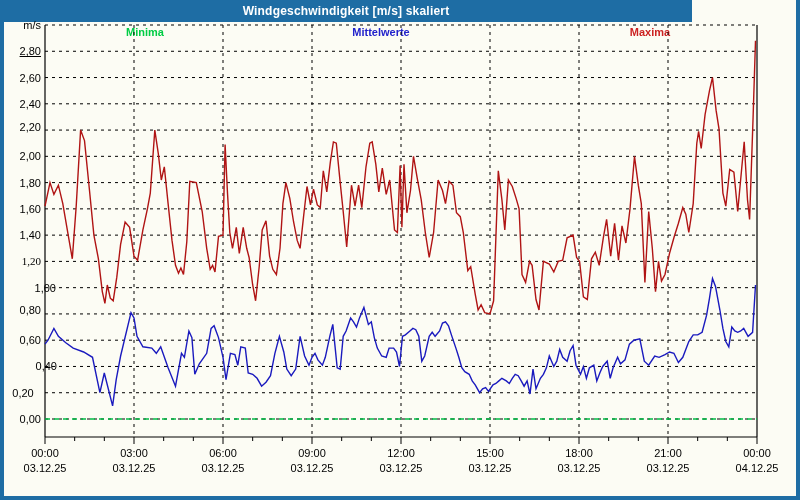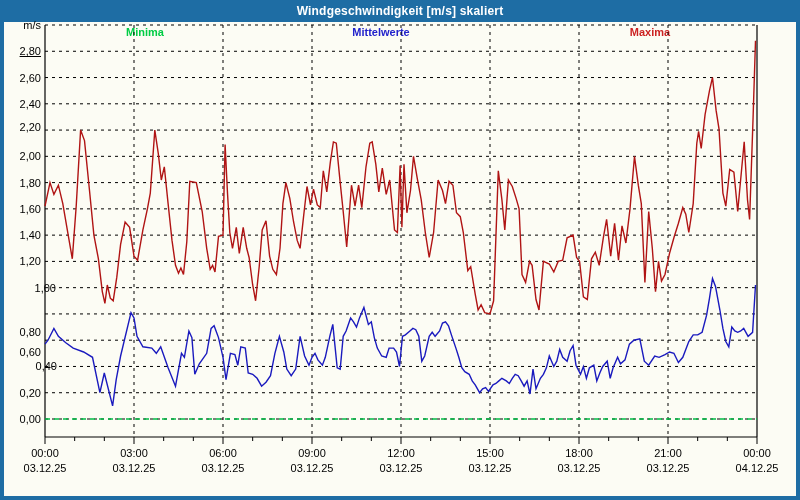--- a/index.html
+++ b/index.html
@@ -32,21 +32,21 @@
   .xlab{
     position:absolute;font-size:11px;color:#000;
     transform:translateX(-50%);white-space:nowrap;
   }
   svg{position:absolute;left:0;top:0;}
 </style>
 </head>
 <body>
 
 <div id="frame" style="background: rgb(252, 252, 244); border-left: 4px solid rgb(30, 109, 164); border-right: 4px solid rgb(30, 109, 164); border-bottom: 4px solid rgb(30, 109, 164);">
-  <div id="titlebar" style="background: rgb(30, 109, 164); margin-left: -4px; width: 800px;">
+  <div id="titlebar" style="background: rgb(30, 109, 164); margin-left: -4px; width: 692px;">
     <span class="t">Windgeschwindigkeit [m/s] skaliert</span>
   </div>
   <div id="content">
     <span class="legend-label" style="color: rgb(0, 204, 68); left: 137px;">Minima</span>
     <span class="legend-label" style="color: rgb(34, 34, 204); left: 373px;">Mittelwerte</span>
     <span class="legend-label" style="color: rgb(204, 34, 34); left: 642px;">Maxima</span>
   </div>
   <div id="plot-layer" style="position: absolute; left: -4px; top: -22px; width: 800px; height: 500px;">
       <svg width="800" height="500">
         <line x1="45" y1="414.73333333333335" x2="757" y2="414.73333333333335" stroke="#000000" stroke-width="1" stroke-dasharray="3,4"></line>
@@ -98,26 +98,26 @@
         <line x1="638.3333333333334" y1="459" x2="638.3333333333334" y2="463" stroke="#000000" stroke-width="1"></line>
         <line x1="668" y1="459" x2="668" y2="466" stroke="#000000" stroke-width="1"></line>
         <line x1="697.6666666666666" y1="459" x2="697.6666666666666" y2="463" stroke="#000000" stroke-width="1"></line>
         <line x1="727.3333333333334" y1="459" x2="727.3333333333334" y2="463" stroke="#000000" stroke-width="1"></line>
         <line x1="757" y1="459" x2="757" y2="466" stroke="#000000" stroke-width="1"></line>
         <polyline points="45.0,441.0 757.0,441.0" fill="none" stroke="#00bb44" stroke-width="1.4" stroke-dasharray="5,4"></polyline>
         <polyline points="45.0,366.1 48.0,362.2 53.9,350.4 58.4,358.3 65.8,364.8 73.2,370.1 83.6,374.0 92.5,379.3 99.9,414.7 104.3,395.0 112.6,427.9 116.2,401.6 120.6,378.0 131.0,334.6 134.0,339.9 137.0,358.3 142.9,368.8 151.8,370.1 156.3,375.3 160.7,368.8 168.1,389.8 175.5,408.2 181.5,375.3 184.4,379.3 188.9,353.0 191.9,359.6 194.8,396.3 199.3,385.8 206.7,375.3 211.1,350.4 214.1,347.8 218.5,359.6 223.0,379.3 226.0,401.6 230.4,375.3 234.9,376.6 237.8,387.2 240.8,368.8 245.3,370.1 248.2,395.0 252.7,396.3 257.1,400.3 261.6,408.2 266.0,404.2 270.5,397.7 274.9,375.3 279.4,358.3 283.8,374.0 286.8,391.1 291.2,397.7 295.7,391.1 300.1,358.3 304.6,378.0 309.0,387.2 312.0,379.3 315.0,375.3 317.9,381.9 322.4,387.2 325.3,379.3 329.8,358.3 332.8,346.4 337.2,389.8 340.2,391.1 343.2,358.3 346.1,353.0 350.6,339.9 353.5,343.8 356.5,349.1 359.5,339.9 363.9,329.4 368.4,346.4 371.3,343.8 374.3,359.6 377.3,370.1 381.7,378.0 386.2,379.3 389.1,370.1 393.6,370.1 396.5,374.0 399.5,388.5 402.5,358.3 405.4,356.9 409.9,353.0 412.9,350.4 415.8,351.7 418.8,358.3 421.8,383.2 424.7,378.0 429.2,358.3 432.2,354.3 435.1,358.3 439.6,353.0 442.5,345.1 445.5,343.8 448.5,347.8 451.4,356.9 455.9,370.1 458.8,379.3 461.8,389.8 464.8,393.7 469.2,396.3 472.2,402.9 475.2,406.9 479.6,414.7 482.6,410.8 485.6,409.5 488.5,413.4 493.0,406.9 495.9,405.5 498.9,402.9 501.9,400.3 506.3,402.9 509.3,405.5 512.3,400.3 515.2,396.3 518.2,397.7 521.2,402.9 524.1,408.2 527.1,402.9 530.0,416.0 533.0,391.1 536.0,410.8 540.4,400.3 543.4,396.3 546.4,389.8 549.3,378.0 553.8,388.5 556.8,383.2 559.7,371.4 562.7,379.3 567.1,383.2 570.1,372.7 573.1,367.5 576.0,387.2 580.5,396.3 583.4,388.5 586.4,400.3 589.4,389.8 593.8,387.2 596.8,402.9 599.8,395.0 602.7,388.5 607.2,383.2 610.2,400.3 613.1,389.8 617.6,379.3 620.5,385.8 625.0,381.9 629.4,366.1 633.9,362.2 639.8,360.9 644.3,383.2 648.7,387.2 654.7,378.0 659.1,379.3 665.0,376.6 669.5,374.0 673.9,375.3 678.4,384.5 682.8,379.3 688.8,363.5 693.2,356.9 697.7,356.9 702.1,354.3 706.6,337.2 709.5,320.2 712.5,300.5 715.5,308.4 719.9,332.0 722.9,350.4 725.8,363.5 728.8,368.8 731.8,349.1 734.8,353.0 737.7,354.3 740.7,353.0 743.7,350.4 748.1,358.3 752.6,354.3 755.5,307.0" fill="none" stroke="#1a1abe" stroke-width="1.4"></polyline>
         <polyline points="45.0,228.2 50.0,204.6 53.9,216.4 58.4,207.2 62.8,225.6 67.3,251.9 72.3,280.8 76.2,228.2 80.6,152.1 84.5,162.6 89.5,212.5 93.9,257.1 98.4,280.8 102.3,313.6 104.9,325.4 107.3,307.0 110.3,320.2 113.2,322.8 116.8,299.2 120.6,266.3 125.1,244.0 129.6,249.3 134.0,278.1 137.6,282.1 142.9,251.9 147.4,230.9 150.3,215.1 154.8,152.1 158.3,175.7 161.3,202.0 164.3,188.8 168.1,225.6 172.0,262.4 175.5,287.3 178.5,295.2 180.9,290.0 183.5,296.5 186.8,263.7 189.8,203.3 196.3,204.6 202.2,233.5 206.7,270.3 210.2,291.3 212.6,287.3 215.0,293.9 218.5,258.4 223.0,257.1 225.1,166.5 227.5,215.1 229.8,254.5 232.5,270.3 236.3,249.3 239.3,275.5 243.2,249.3 246.7,270.3 249.1,279.5 252.7,307.0 255.6,322.8 259.2,288.7 262.2,251.9 266.0,242.7 269.6,278.1 272.8,291.3 276.4,296.5 280.0,270.3 282.9,225.6 285.9,204.6 289.8,220.4 293.6,244.0 297.2,262.4 300.1,270.3 303.7,237.4 307.0,208.5 310.5,226.9 313.5,211.2 317.3,226.9 320.3,229.6 323.3,192.8 326.8,213.8 330.4,183.6 333.4,163.9 336.3,165.2 340.2,204.6 343.2,233.5 346.7,269.0 351.5,207.2 355.0,228.2 358.6,207.2 361.8,229.6 366.0,188.8 369.8,165.2 372.2,163.9 375.8,186.2 378.8,213.8 382.3,190.2 386.2,216.4 389.7,202.0 394.5,251.9 397.4,254.5 400.1,187.5 401.9,249.3 404.0,186.2 406.9,234.8 410.5,212.5 413.5,178.3 417.3,200.7 421.2,221.7 425.3,254.5 429.2,279.5 433.6,254.5 438.1,202.0 442.5,212.5 445.5,225.6 449.1,203.3 452.9,207.2 456.5,234.8 460.3,238.7 463.3,254.5 467.8,292.6 470.7,288.7 475.2,316.2 478.1,332.0 481.1,326.7 484.7,334.6 490.0,335.9 493.6,322.8 498.3,192.8 501.9,221.7 504.8,251.9 508.4,202.0 512.3,208.5 516.1,220.4 519.1,230.9 522.0,296.5 525.6,304.4 529.5,283.4 532.1,287.3 536.0,321.5 539.0,332.0 543.4,283.4 549.3,286.0 553.8,293.9 558.2,283.4 562.7,282.1 567.1,259.8 573.1,257.1 576.6,279.5 579.6,283.4 583.4,318.9 587.3,321.5 591.5,280.8 595.3,274.2 599.2,287.3 603.3,259.8 606.6,241.4 610.7,278.1 614.6,245.3 618.5,282.1 622.0,247.9 625.9,265.0 630.0,230.9 634.5,178.3 638.3,207.2 641.3,225.6 644.9,304.4 648.7,233.5 652.3,270.3 655.5,313.6 658.5,283.4 661.5,303.1 665.0,296.5 669.5,275.5 673.9,259.8 678.4,245.3 682.8,229.6 685.8,236.1 688.8,254.5 693.2,225.6 696.8,165.2 698.6,153.4 701.2,170.5 705.1,136.3 709.5,112.7 712.5,99.5 716.1,132.4 719.0,150.8 722.9,215.1 725.8,228.2 729.7,191.5 733.9,194.1 737.7,233.5 741.6,191.5 744.2,163.9 747.5,221.7 749.6,241.4 753.1,138.9 755.5,62.8" fill="none" stroke="#b01414" stroke-width="1.4"></polyline>
       </svg>
       <div class="ylab" style="left: 5px; top: 441px;">0,00</div>
-      <div class="ylab" style="left: 5px; top: 414.733px;">0,20</div>
+      <div class="ylab" style="left: 5px; top: 414.733px; text-align: center;">0,20</div>
       <div class="ylab" style="left: 5px; top: 388.467px; padding-left: 16px;">0,40</div>
-      <div class="ylab" style="left: 5px; top: 362.2px; margin-top: 12px;">0,60</div>
-      <div class="ylab" style="left: 5px; top: 354px;">0,80</div>
+      <div class="ylab" style="left: 5px; top: 362.2px;">0,60</div>
+      <div class="ylab" style="left: 5px; top: 332px;">0,80</div>
       <div class="ylab" style="left: 20px; top: 309.667px;">1,00</div>
-      <div class="ylab" style="left: 5px; top: 283.4px;">1,20</div>
+      <div class="ylab" style="left: 5px; top: 283.4px; font-family: Liberation Serif, serif;">1,20</div>
       <div class="ylab" style="left: 5px; top: 257.133px;">1,40</div>
       <div class="ylab" style="left: 5px; top: 230.867px;">1,60</div>
       <div class="ylab" style="left: 5px; top: 204.6px;">1,80</div>
       <div class="ylab" style="left: 5px; top: 178.333px;">2,00</div>
       <div class="ylab" style="left: 5px; top: 149px;">2,20</div>
       <div class="ylab" style="left: 5px; top: 125.8px;">2,40</div>
       <div class="ylab" style="left: 5px; top: 99.5333px;">2,60</div>
       <div class="ylab" style="left: 5px; top: 73.2667px; text-decoration: underline;">2,80</div>
       <div class="ylab" style="left: 5px; top: 47px;">m/s</div>
       <div class="xlab" style="left: 45px; top: 469px;">00:00</div>

